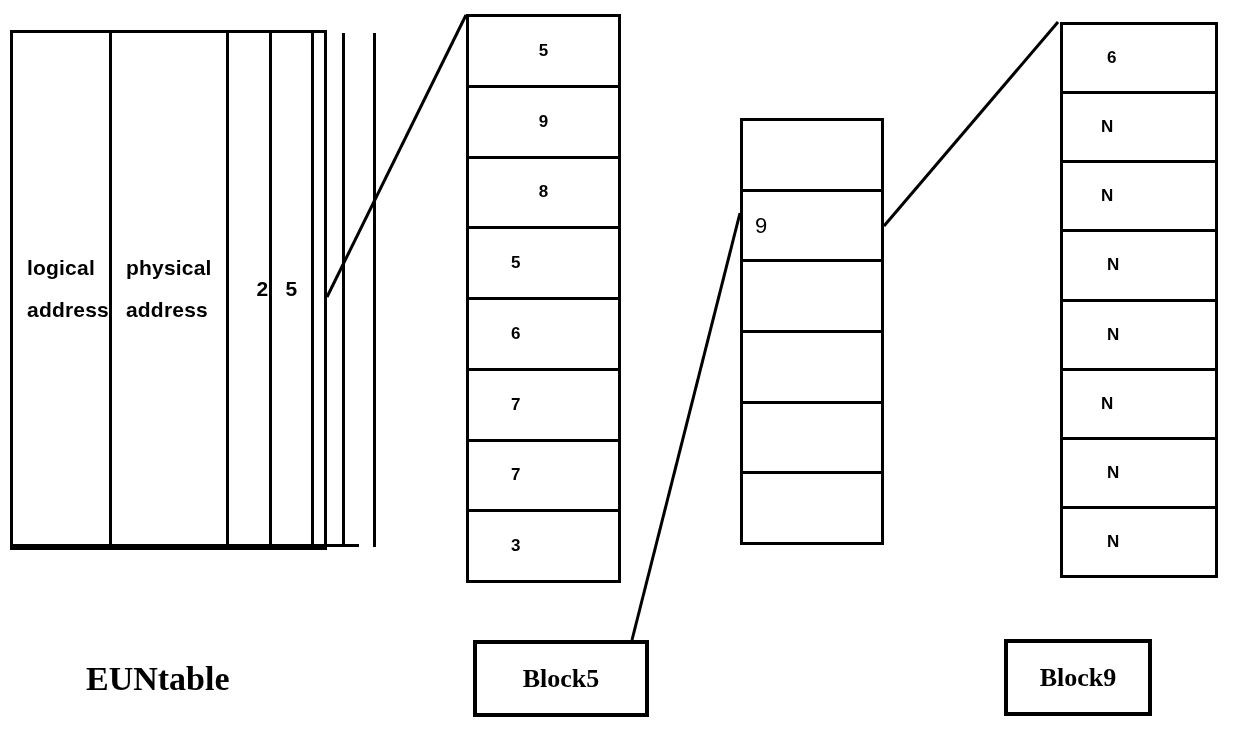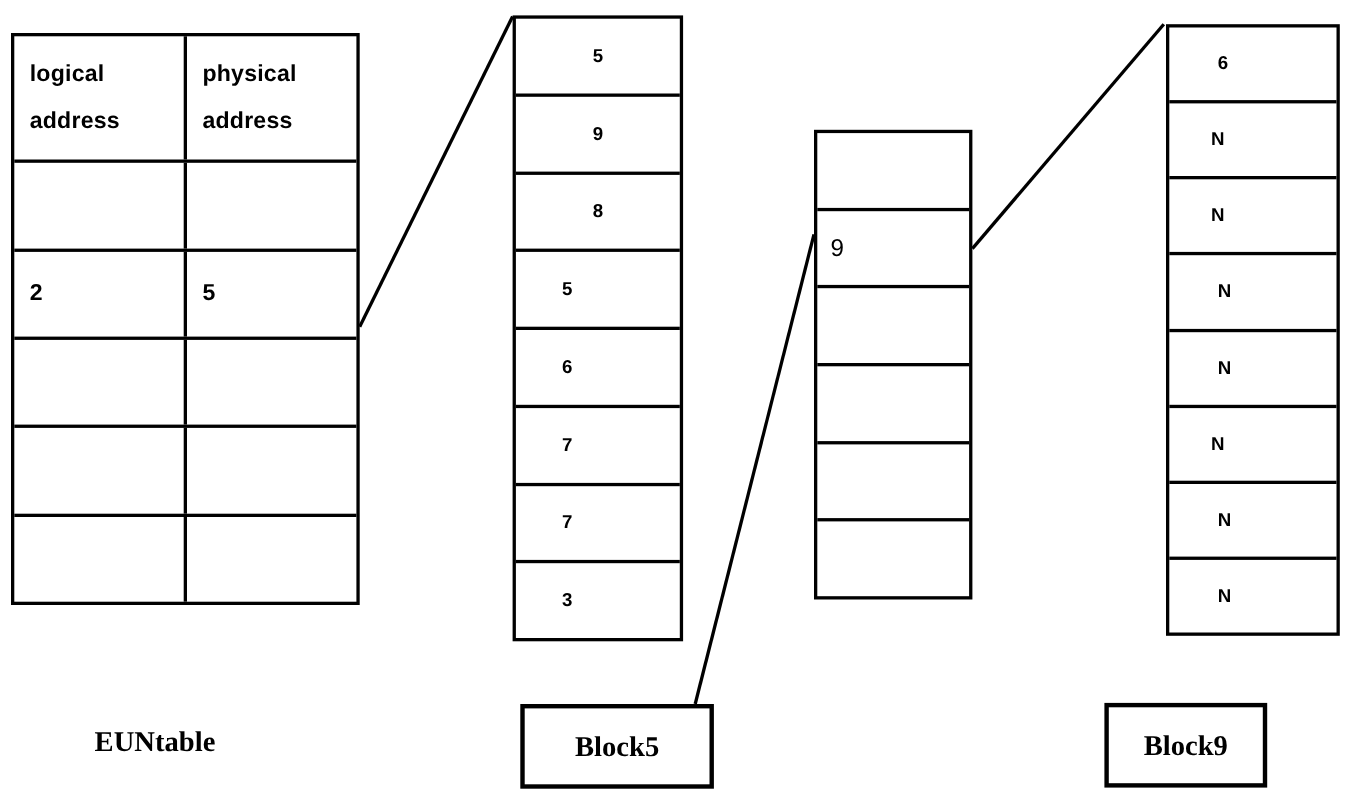--- a/index.html
+++ b/index.html
@@ -29,21 +29,20 @@
   
   .eun-table {
     position: absolute;
     left: 10px;
     top: 30px;
     width: 317px;
     height: 520px;
     border: 3px solid #000;
     box-sizing: border-box;
     display: flex;
-    flex-direction: column;
   }
   .eun-row {
     display: flex;
     flex: 1 1 0;
     border-bottom: 3px solid #000;
     box-sizing: border-box;
   }
   .eun-row:last-child { border-bottom: none; }
   .eun-row.header { flex: 1.45 1 0; }
   .eun-cell {
@@ -106,21 +105,21 @@
     justify-content: flex-start;
     padding-left: 12px;
     font-size: 22px;
     font-weight: 400;
   }
 
   
   .caption {
     position: absolute;
     font-family: "Liberation Serif", serif;
-    font-size: 26px;
+    font-size: 34px;
     font-weight: 700;
     color: #000;
     white-space: nowrap;
   }
   .label-box {
     position: absolute;
     border: 4px solid #000;
     box-sizing: border-box;
     background: #fff;
     display: flex;

